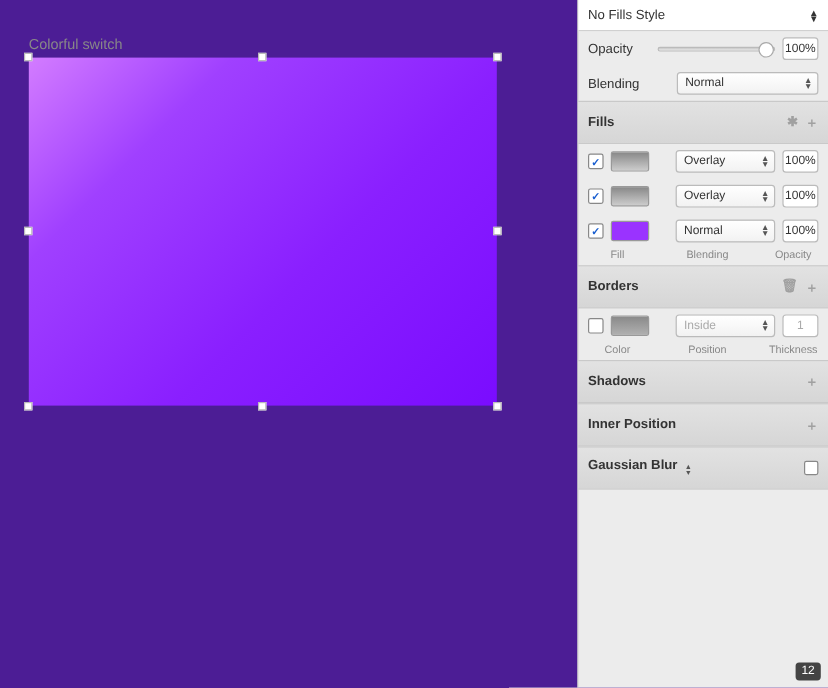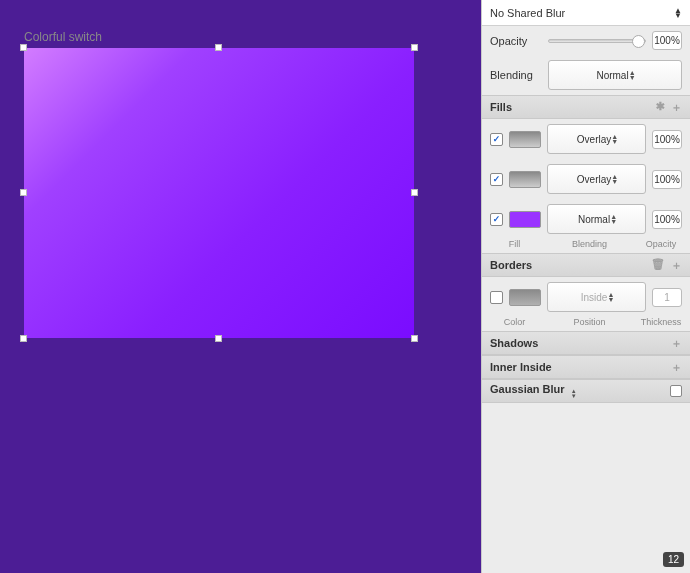--- a/index.html
+++ b/index.html
@@ -13,24 +13,24 @@
 .handle.bl { bottom: -4px; left: -4px; } .handle.bm { bottom: -4px; left: calc(50% - 4px); } .handle.br { bottom: -4px; right: -4px; }
 
 .inspector { width: 209px; background: #ececec; border-left: 1px solid #c9c9c9; display: flex; flex-direction: column; font-size: 11px; color: #333; }
 .style-dd { background: #fff; height: 26px; display: flex; align-items: center; padding: 0 8px; border-bottom: 1px solid #d0d0d0; justify-content: space-between; }
 .style-dd .arrows { font-size: 8px; line-height: 5px; display: flex; flex-direction: column; }
 .row { display: flex; align-items: center; padding: 5px 8px; gap: 6px; }
 .row-label { width: 52px; font-size: 11px; }
 .slider { flex: 1; height: 4px; background: linear-gradient(#c8c8c8,#eaeaea); border: 1px solid #bbb; border-radius: 2px; position: relative; }
 .slider-thumb { position: absolute; right: 0; top: -5px; width: 13px; height: 13px; border-radius: 50%; background: #fff; border: 1px solid #aaa; }
 .num-field { width: 30px; height: 19px; border: 1px solid #bbb; background: #fff; border-radius: 3px; text-align: center; font-size: 10px; line-height: 17px; }
-.dd { height: 30px; border: 1px solid #bbb; border-radius: 3px; background: linear-gradient(#fff,#f2f2f2); display: flex; align-items: center; justify-content: center; padding: 0 4px 0 6px; font-size: 10px; }
+.dd { height: 19px; border: 1px solid #bbb; border-radius: 3px; background: linear-gradient(#fff,#f2f2f2); display: flex; align-items: center; justify-content: space-between; padding: 0 4px 0 6px; font-size: 10px; margin-left: 16px; }
 .dd .darr { font-size: 7px; line-height: 5px; display: flex; flex-direction: column; color: #555; }
 .dd.wide { flex: 1; }
-.section-hdr { background: linear-gradient(#e2e2e2,#d6d6d6); border-top: 1px solid #c9c9c9; border-bottom: 1px solid #c9c9c9; height: 24px; display: flex; align-items: center; padding: 0 8px; font-weight: 600; font-size: 11px; justify-content: space-between; }
+.section-hdr { background: linear-gradient(#e2e2e2,#d6d6d6); border-top: 1px solid #c9c9c9; border-bottom: 1px solid #c9c9c9; height: 36px; display: flex; align-items: center; padding: 0 8px; font-weight: 600; font-size: 11px; justify-content: space-between; }
 .hdr-icons { display: flex; gap: 6px; color: #999; font-size: 12px; }
 .fill-row { display: flex; align-items: center; padding: 5px 8px; gap: 6px; }
 .chk { width: 13px; height: 13px; border: 1px solid #888; border-radius: 2px; background: #fff; display: flex; align-items: center; justify-content: center; font-size: 9px; color: #1a5fd0; font-weight: bold; }
 .swatch { width: 32px; height: 17px; border: 1px solid #999; border-radius: 2px; }
 .swatch.gray { background: linear-gradient(#888,#ccc); }
 .swatch.purple { background: #9a33ff; }
 .swatch.darkgray { background: linear-gradient(#8a8a8a,#b0b0b0); }
 .fill-dd { flex: 1; }
 .col-labels { display: flex; padding: 0 8px 4px 8px; font-size: 9px; color: #888; gap: 6px; justify-content: flex-end; }
 .col-labels span:nth-child(1){ width: 49px; text-align: center; }
@@ -54,21 +54,21 @@
     <div class="handle mr"></div>
     <div class="handle bl"></div>
     <div class="handle bm"></div>
     <div class="handle br"></div>
   </div>
 </div>
 
 <div class="inspector">
 
   <div class="style-dd">
-    <span>No Shared Blur</span>
+    <span>No Fills Style</span>
     <span class="arrows">
         <span>▲</span>
         <span>▼</span>
       </span>
   </div>
 
   <div class="row">
     <span class="row-label">Opacity</span>
     <div class="slider">
         <div class="slider-thumb"></div>
@@ -163,21 +163,21 @@
   </div>
 
   <div class="section-hdr">
     <span>Shadows</span>
     <span class="hdr-icons">
         <span class="plus-icon">＋</span>
       </span>
   </div>
 
   <div class="section-hdr">
-    <span>Inner Inside</span>
+    <span>Inner Position</span>
     <span class="hdr-icons">
         <span class="plus-icon">＋</span>
       </span>
   </div>
 
   <div class="section-hdr">
     <span>
       <span>Gaussian Blur</span>
       <span class="chev">
           <span>▲</span>

